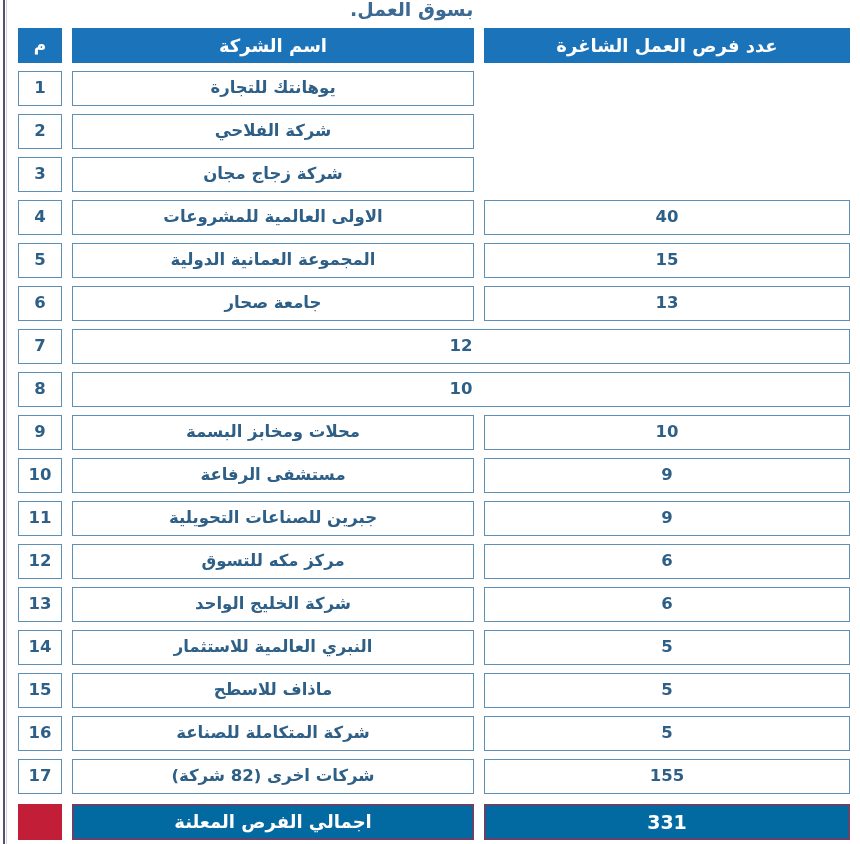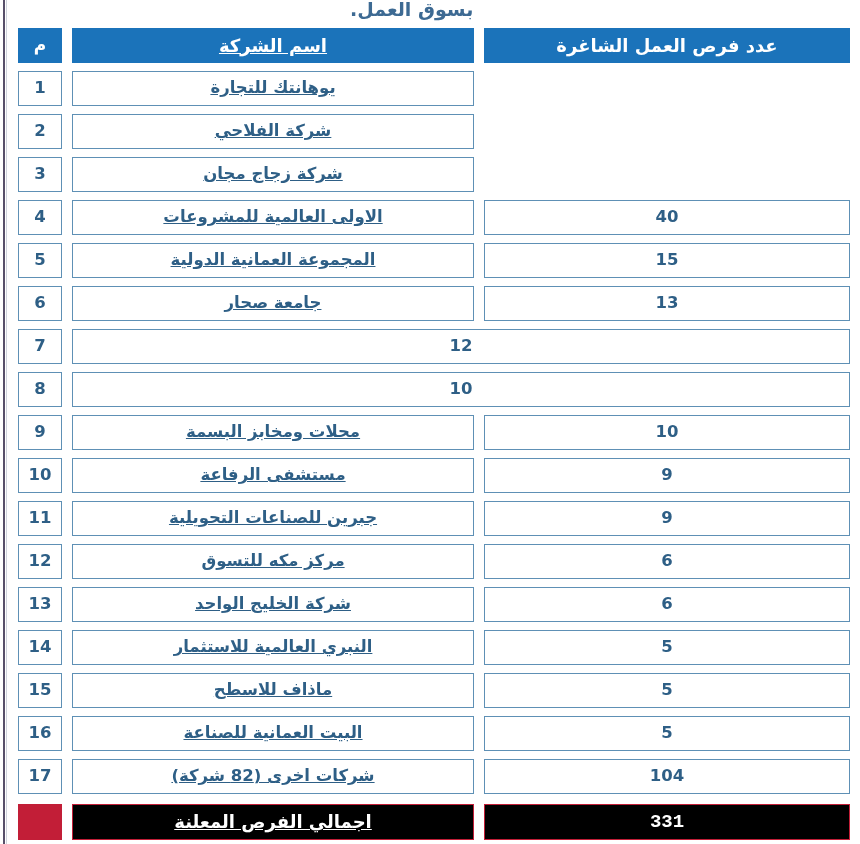--- a/index.html
+++ b/index.html
@@ -77,47 +77,47 @@
     color: #2e5f86;
     font-size: 16.5px;
     font-weight: 700;
     line-height: 1;
     direction: rtl;
     white-space: nowrap;
     overflow: hidden;
   }
 
   .c-idx   { width: 44px; flex: 0 0 44px; }
-  .c-name  { width: 402px; flex: 0 0 402px; text-decoration: underline; }
+  .c-name  { width: 402px; flex: 0 0 402px; }
   .c-count { flex: 1 1 auto; }
 
   
   .hrow .cell {
     background: #1b73ba;
     border-color: #1b73ba;
     color: #ffffff;
     font-size: 18px;
     font-weight: 700;
   }
   .hrow .c-idx { font-size: 17px; }
 
   
   .totalrow { margin-top: 9px; height: 36px; }
   .totalrow .cell {
-    background: #000000;
+    background: #0369a1;
     border-color: #c21e37;
     color: #ffffff;
     font-size: 18px;
     font-weight: 700;
   }
   .totalrow .c-idx {
     background: #c21e37;
     border-color: #c21e37;
   }
-  .totalrow .c-count { font-size: 19px; font-family: Liberation Mono, monospace; }
+  .totalrow .c-count { font-size: 19px; }
 
   .num { font-family: "DejaVu Sans", "Liberation Sans", sans-serif; }
 </style>
 </head>
 <body>
 
 <div class="page-edge"></div>
 <div class="page-edge-2"></div>
 
 <div class="intro-line">بسوق العمل.</div>
@@ -196,27 +196,27 @@
         <div class="cell c-name">النبري العالمية للاستثمار</div>
         <div class="cell c-count num">5</div>
       </div>
       <div class="trow">
         <div class="cell c-idx num">15</div>
         <div class="cell c-name">ماذاف للاسطح</div>
         <div class="cell c-count num">5</div>
       </div>
       <div class="trow">
         <div class="cell c-idx num">16</div>
-        <div class="cell c-name">البيت العمانية للصناعة</div>
+        <div class="cell c-name">شركة المتكاملة للصناعة</div>
         <div class="cell c-count num">5</div>
       </div>
       <div class="trow">
         <div class="cell c-idx num">17</div>
         <div class="cell c-name">شركات اخرى (82 شركة)</div>
-        <div class="cell c-count num">104</div>
+        <div class="cell c-count num">155</div>
       </div>
     </div>
 
   <div class="trow totalrow">
     <div class="cell c-idx"></div>
     <div class="cell c-name">اجمالي الفرص المعلنة</div>
     <div class="cell c-count num">331</div>
   </div>
 
 </div>

